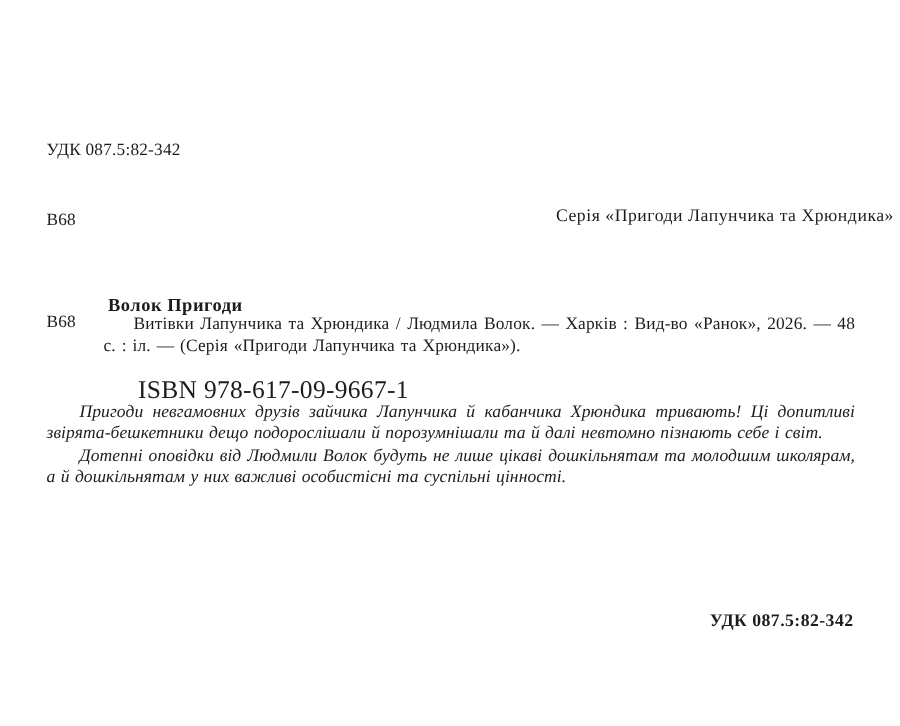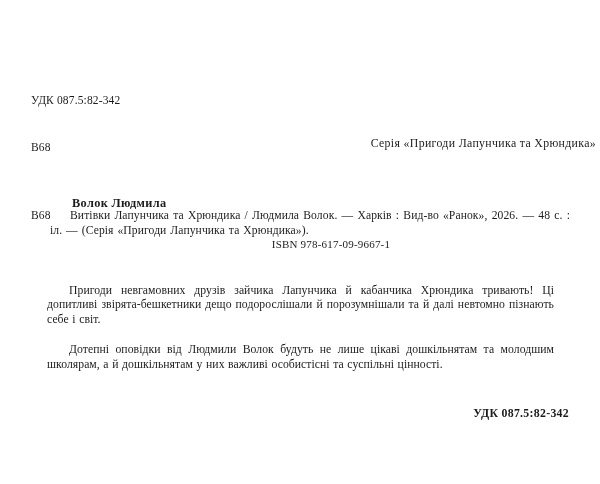--- a/index.html
+++ b/index.html
@@ -67,55 +67,55 @@
     width: 539px;
   }
   .biblio-cutter {
     position: absolute;
     left: 0;
     top: 0;
     font-size: 11.5px;
     letter-spacing: 0.15px;
   }
   .biblio-text {
-    margin-left: 19px;
+    margin-left: 38px;
     font-size: 11.6px;
     line-height: 14.6px;
     text-align: justify;
     text-indent: 20px;
     letter-spacing: 0.1px;
     word-spacing: 0.9px;
     font-family: Liberation Serif, serif;
   }
   .isbn-line {
     margin-left: 41px;
-    margin-top: 0;
-    font-size: 11px;
+    margin-top: 12px;
+    font-size: 17px;
     letter-spacing: 0.2px;
     text-indent: 20px;
-    text-align: center;
   }
 
   
   .annotation {
     position: absolute;
     left: 31px;
     top: 268px;
     width: 539px;
   }
   .annotation p {
-    margin: 16px;
+    margin: 0;
     font-size: 11.7px;
     line-height: 14.4px;
     text-align: justify;
     text-indent: 22px;
     letter-spacing: 0.05px;
     word-spacing: 0.6px;
     -webkit-hyphens: none;
     hyphens: none;
+    font-style: italic;
   }
   .annotation p + p {
     margin-top: 0px;
   }
 
   
   .udc-bottom {
     position: absolute;
     right: 31px;
     top: 406px;
@@ -129,21 +129,21 @@
 
 <div class="page">
 
   <div class="udc-block">
     <span class="udc-line">УДК 087.5:82-342</span>
     <span class="cutter-line">В68</span>
   </div>
 
   <div class="series-line">Серія «Пригоди Лапунчика та Хрюндика»</div>
 
-  <div class="author-name">Волок Людмила</div>
+  <div class="author-name">Волок Пригоди</div>
 
   <div class="biblio">
     <span class="biblio-cutter">В68</span>
     <div class="biblio-text">Витівки Лапунчика та Хрюндика / Людмила Волок. — Харків : Вид-во «Ранок», 2026. — 48 с. : іл. — (Серія «Пригоди Лапунчика та Хрюндика»).</div>
     <div class="isbn-line">ISBN 978-617-09-9667-1</div>
   </div>
 
   <div class="annotation">
     <p>Пригоди невгамовних друзів зайчика Лапунчика й кабанчика Хрюндика тривають! Ці допитливі звірята-бешкетники дещо подорослішали й порозумнішали та й далі невтомно пізнають себе і світ.</p>
     <p>Дотепні оповідки від Людмили Волок будуть не лише цікаві дошкільнятам та молодшим школярам, а й дошкільнятам у них важливі особистісні та суспільні цінності.</p>

